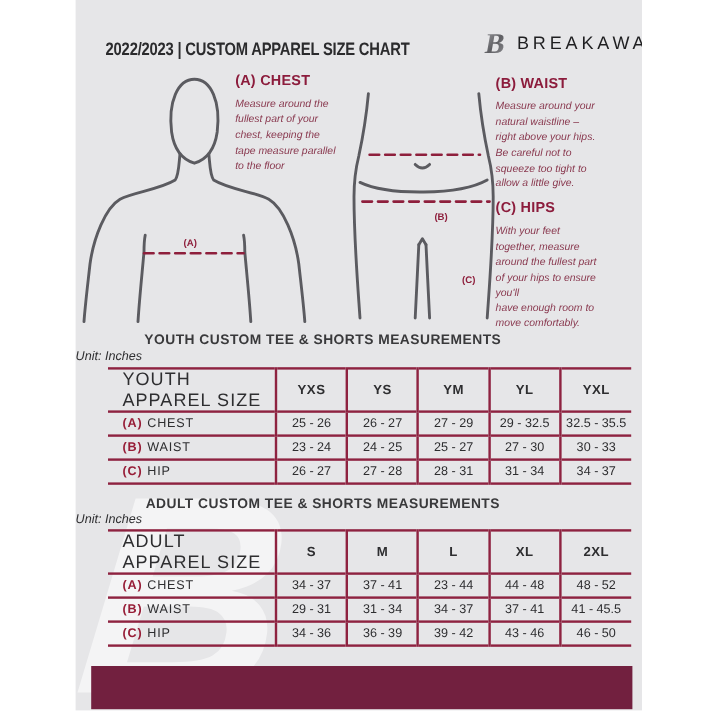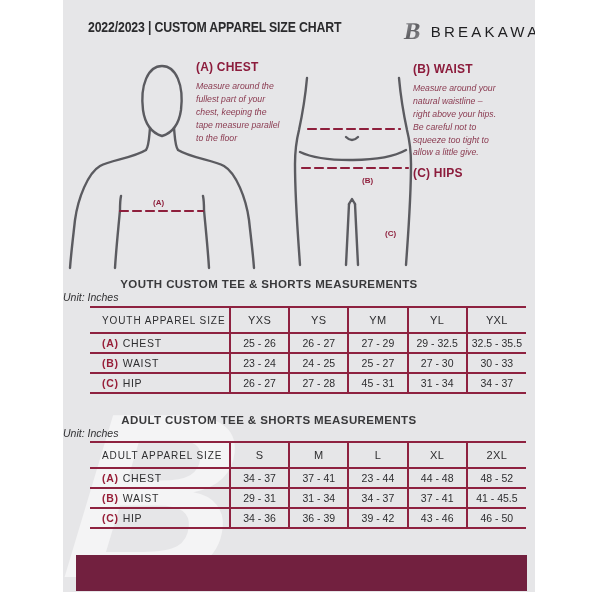--- a/index.html
+++ b/index.html
@@ -10,21 +10,21 @@
     --flyer-bg:#e6e6e8;
     --fig-stroke:#5b5b60;
   }
   *{margin:0;padding:0;box-sizing:border-box;}
   html,body{width:600px;height:600px;background:#ffffff;overflow:hidden;
     font-family:"Liberation Sans", sans-serif;color:var(--ink);}
   .canvas{position:relative;width:600px;height:600px;background:#ffffff;}
   .flyer{position:absolute;left:63px;top:0;width:472px;height:592px;background:var(--flyer-bg);overflow:hidden;}
 
   
-  .header{position:absolute;left:25px;right:22px;top:18px;height:32px;display:flex;align-items:flex-start;justify-content:space-between;}
+  .header{position:absolute;left:25px;right:22px;top:18px;height:32px;display:flex;align-items:flex-end;justify-content:space-between;}
   .doc-title{display:inline-block;font-size:15px;font-weight:700;letter-spacing:-0.2px;color:#2b2b2d;
     transform:scaleX(0.82);transform-origin:left center;white-space:nowrap;}
   .brand{display:flex;align-items:center;gap:7px;}
   .brand-name{font-size:15px;font-weight:400;letter-spacing:3.2px;color:#1f1f21;white-space:nowrap;}
 
   
   .diagram{position:absolute;left:0;top:58px;width:472px;height:214px;}
   .guide{position:absolute;width:112px;}
   .guide-h{font-size:12px;font-weight:700;color:#8c1c3c;letter-spacing:0.2px;}
   .guide-d{margin-top:6px;font-size:8.7px;font-style:italic;color:var(--maroon-text);line-height:1.48;white-space:pre-line;}
@@ -42,24 +42,24 @@
   .sec-unit{position:absolute;left:0;width:472px;font-size:10.5px;font-style:italic;color:#2f2f31;}
 
   
   table.size{position:absolute;left:27px;width:436px;border-collapse:collapse;table-layout:fixed;
     font-size:10.5px;color:var(--ink);background:transparent;}
   table.size tr{height:20px;}
   table.size tr.head{height:26px;}
   table.size tr{border-top:2px solid var(--maroon);}
   table.size tr.last{border-bottom:2px solid var(--maroon);}
   table.size th,table.size td{font-weight:400;padding:0;vertical-align:middle;}
-  table.size .lbl{width:140px;text-align:left;padding-left:12px;letter-spacing:0.9px;font-size:10px;}
+  table.size .lbl{width:140px;text-align:left;padding-left:12px;letter-spacing:0.9px;font-size:15px;}
   table.size td.lbl{font-size:10.5px;letter-spacing:0.7px;}
   table.size .val{text-align:center;border-left:2px solid var(--maroon);}
-  table.size th.val{font-weight:400;font-size:11px;letter-spacing:0.4px;}
+  table.size th.val{font-weight:700;font-size:11px;letter-spacing:0.4px;}
   .pfx{font-weight:700;color:var(--maroon-bright);margin-right:4px;}
 
   .y-title{top:278px;} .y-unit{top:291px;} .y-table{top:306px;}
   .a-title{top:414px;} .a-unit{top:427px;} .a-table{top:441px;}
 
   .watermark{position:absolute;left:6px;top:378px;font-size:235px;line-height:1;font-weight:700;
     font-style:italic;color:rgba(255,255,255,0.55);transform:skewX(-6deg);z-index:0;pointer-events:none;}
   .content-layer{position:relative;z-index:1;width:100%;height:100%;}
 
   .footer-bar{position:absolute;left:13px;top:555px;width:451px;height:36px;background:#72203f;}
@@ -146,20 +146,27 @@
 right above your hips.
 Be careful not to
 squeeze too tight to
 allow a little give.</div>
       </div>
       <div class="guide g-hips">
         <div class="guide-h">
           <span>(C)</span>
           <span>HIPS</span>
         </div>
+        <div class="guide-d">With your feet
+together, measure
+around the fullest part
+of your hips to ensure
+you'll
+have enough room to
+move comfortably.</div>
       </div>
 
       <div class="sec-title y-title">YOUTH CUSTOM TEE &amp; SHORTS MEASUREMENTS</div>
       <div class="sec-unit y-unit">Unit: Inches</div>
       <table class="size y-table">
         <tbody>
             <tr class="head">
           <th class="lbl">YOUTH APPAREL SIZE</th>
           <th class="val">YXS</th>
           <th class="val">YS</th>
@@ -180,21 +187,21 @@
           <td class="val">23 - 24</td>
           <td class="val">24 - 25</td>
           <td class="val">25 - 27</td>
           <td class="val">27 - 30</td>
           <td class="val">30 - 33</td>
         </tr>
         <tr class="last">
           <td class="lbl"><span class="pfx">(C)</span><span>HIP</span></td>
           <td class="val">26 - 27</td>
           <td class="val">27 - 28</td>
-          <td class="val">45 - 31</td>
+          <td class="val">28 - 31</td>
           <td class="val">31 - 34</td>
           <td class="val">34 - 37</td>
         </tr>
       </tbody>
         </table>
 
       <div class="sec-title a-title">ADULT CUSTOM TEE &amp; SHORTS MEASUREMENTS</div>
       <div class="sec-unit a-unit">Unit: Inches</div>
       <table class="size a-table">
         <tbody>

